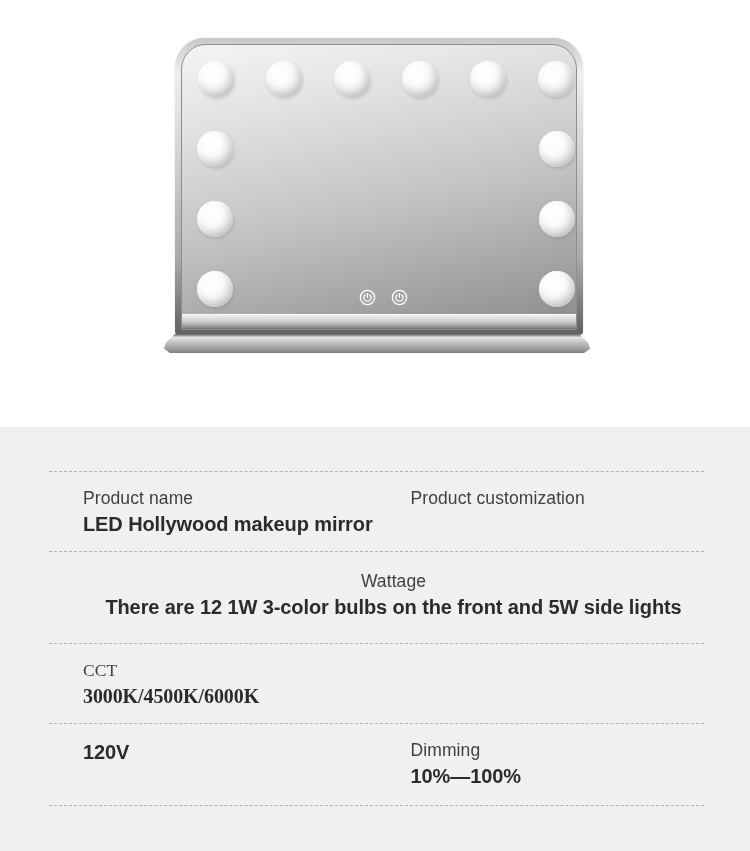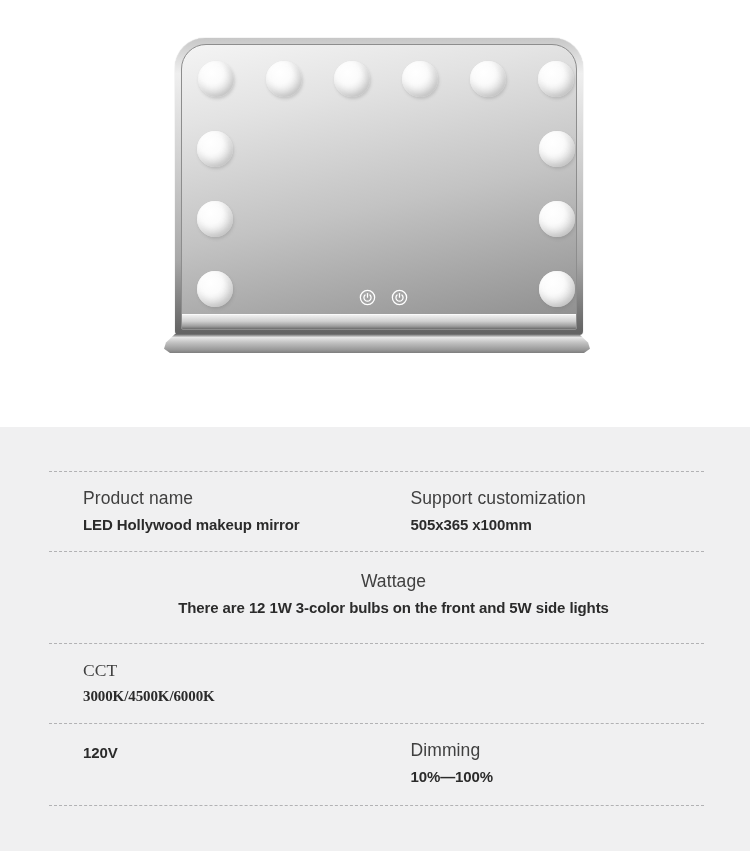--- a/index.html
+++ b/index.html
@@ -101,21 +101,21 @@
   .spec-cell { padding: 14px 0 0 34px; }
   .spec-row.r2 .spec-cell { padding-top: 17px; grid-column: 1 / -1; }
   .spec-label {
     font-size: 17.5px;
     line-height: 24px;
     color: #404040;
     font-weight: 400;
     letter-spacing: 0.1px;
   }
   .spec-value {
-    font-size: 15px;
+    font-size: 20px;
     line-height: 29px;
     color: #2b2b2b;
     font-weight: 700;
     white-space: nowrap;
     letter-spacing: -0.1px;
   }
 </style>
 </head>
 <body>
 
@@ -159,22 +159,21 @@
 
 <div class="specs">
   <div class="spec-table">
 
     <div class="spec-row r1">
       <div class="spec-cell">
         <div class="spec-label">Product name</div>
         <div class="spec-value">LED Hollywood makeup mirror</div>
       </div>
       <div class="spec-cell">
-        <div class="spec-label">Support customization</div>
-        <div class="spec-value">505x365 x100mm</div>
+        <div class="spec-label">Product customization</div>
       </div>
     </div>
 
     <div class="spec-row r2">
       <div class="spec-cell">
         <div class="spec-label">Wattage</div>
         <div class="spec-value">There are 12 1W 3-color bulbs on the front and 5W side lights</div>
       </div>
     </div>
 

